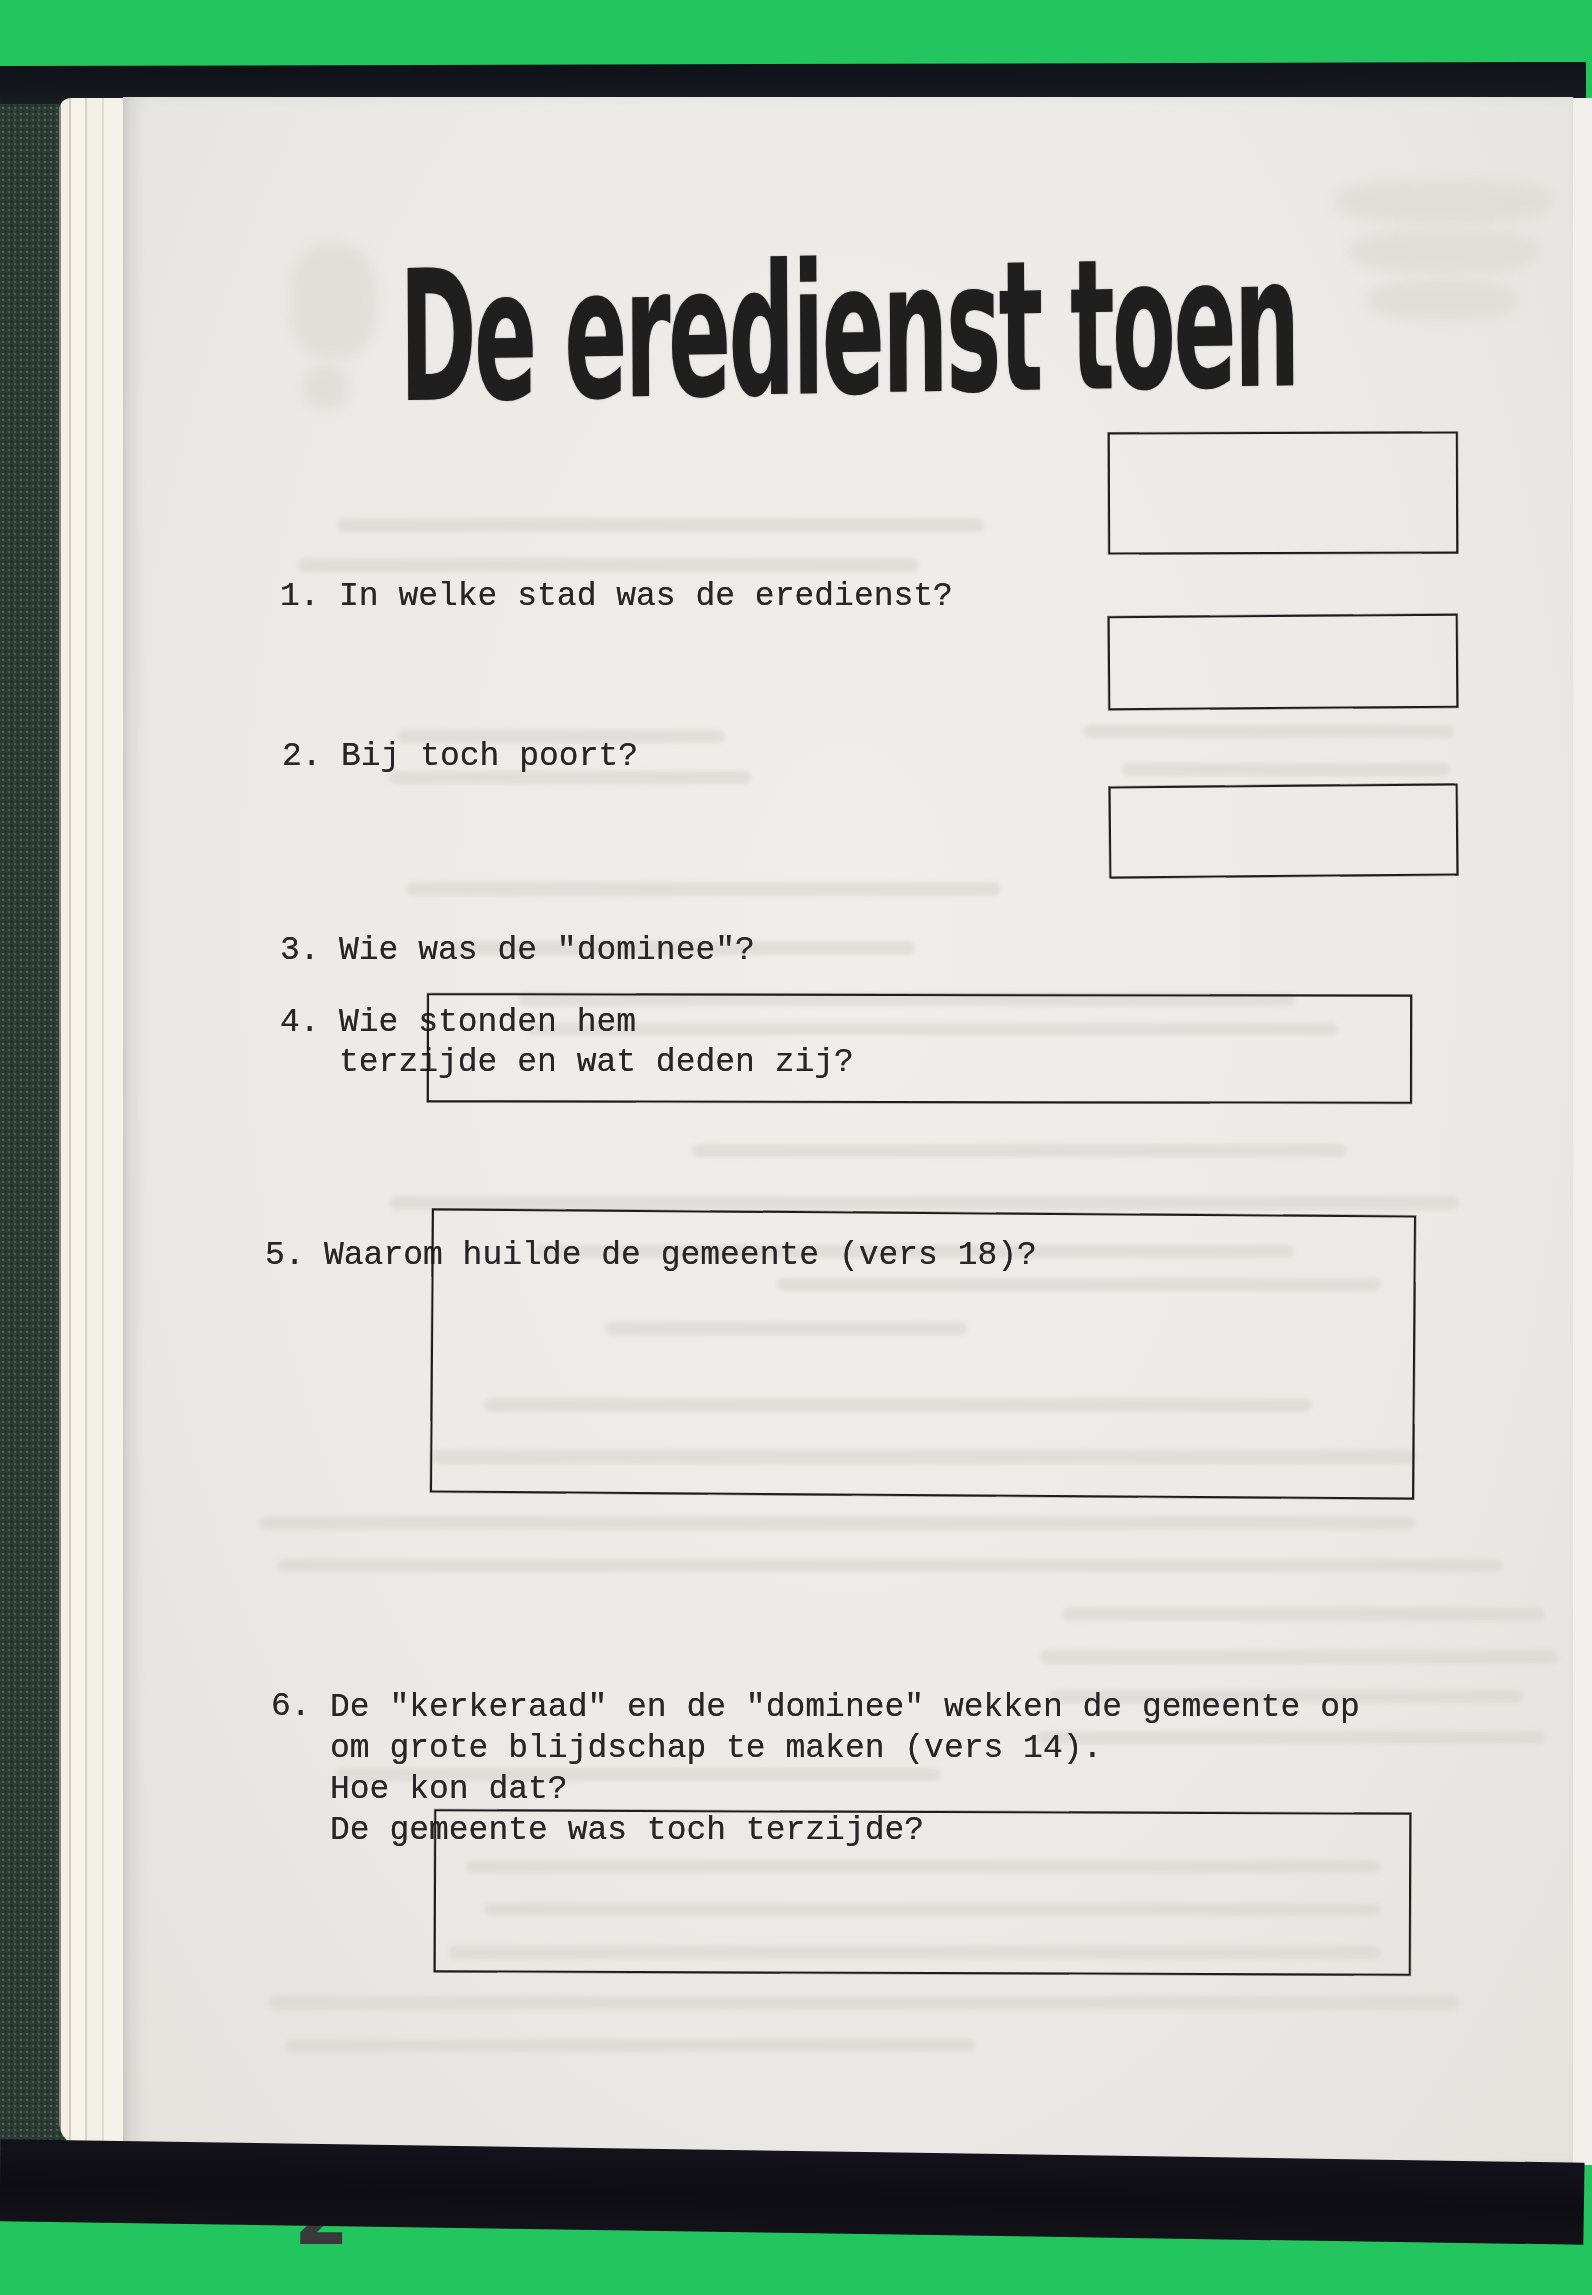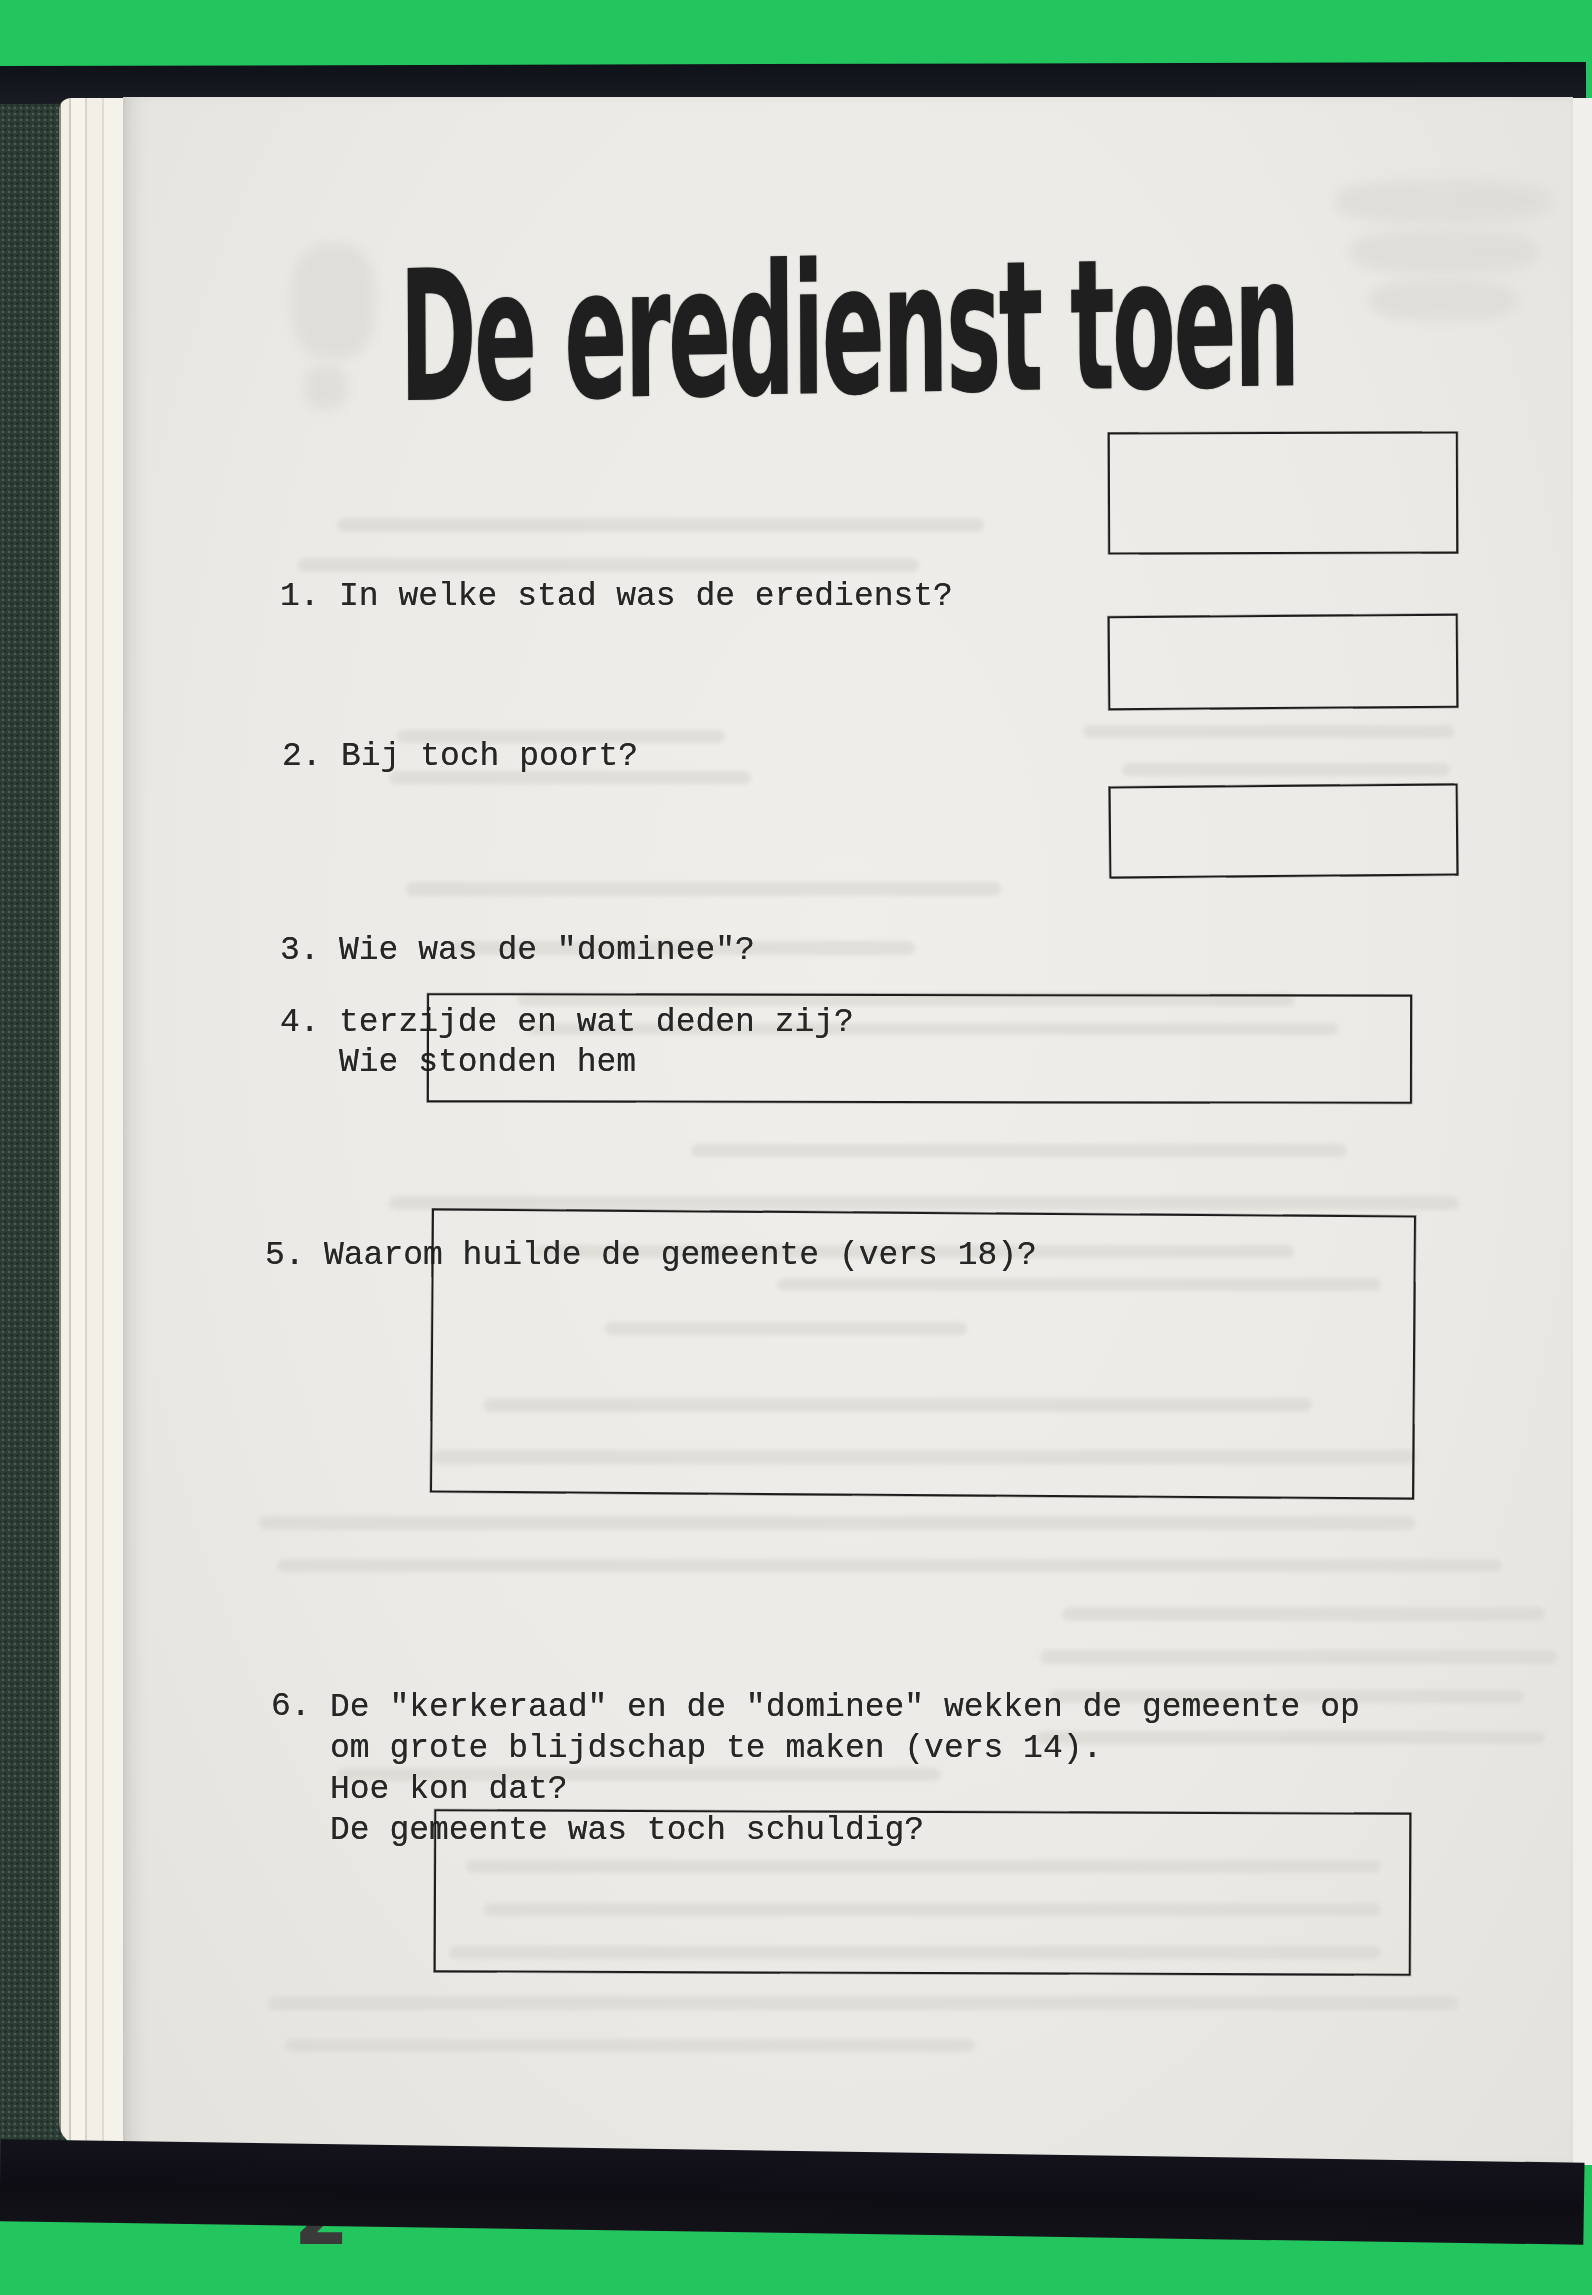--- a/index.html
+++ b/index.html
@@ -123,39 +123,39 @@
     <div class="q" style="left:157px;top:834px;">
       <span class="qnum">3.</span>
       <div>
           <div class="qline">Wie was de "dominee"?</div>
         </div>
     </div>
 
     <div class="q" style="left:157px;top:906px;">
       <span class="qnum">4.</span>
       <div>
+        <div class="qline">Wie stonden hem</div>
         <div class="qline">terzijde en wat deden zij?</div>
-        <div class="qline">Wie stonden hem</div>
       </div>
     </div>
 
     <div class="q" style="left:142px;top:1139px;">
       <span class="qnum">5.</span>
       <div>
           <div class="qline">Waarom huilde de gemeente (vers 18)?</div>
         </div>
     </div>
 
     <div class="q q6" style="left:148px;top:1590px;">
       <span class="qnum">6.</span>
       <div>
         <div class="qline">De "kerkeraad" en de "dominee" wekken de gemeente op</div>
         <div class="qline">om grote blijdschap te maken (vers 14).</div>
         <div class="qline">Hoe kon dat?</div>
-        <div class="qline">De gemeente was toch schuldig?</div>
+        <div class="qline">De gemeente was toch terzijde?</div>
       </div>
     </div>
 
     <div class="abox" style="left:985px;top:335px;width:346px;height:118px;transform:rotate(-0.2deg);"></div>
     <div class="abox" style="left:985px;top:518px;width:346px;height:90px;transform:rotate(-0.4deg);"></div>
     <div class="abox" style="left:986px;top:688px;width:345px;height:88px;transform:rotate(-0.5deg);"></div>
     <div class="abox" style="left:304px;top:897px;width:981px;height:105px;transform:rotate(0.1deg);"></div>
     <div class="abox" style="left:308px;top:1115px;width:980px;height:280px;transform:rotate(0.4deg);"></div>
     <div class="abox" style="left:311px;top:1714px;width:973px;height:159px;transform:rotate(0.2deg);"></div>
 

